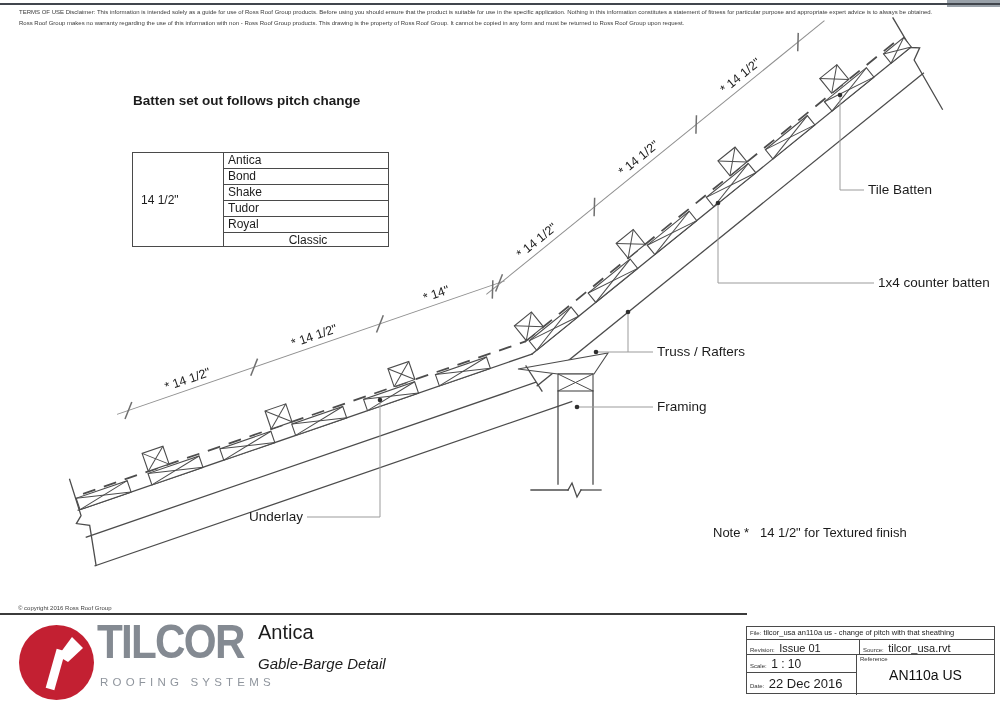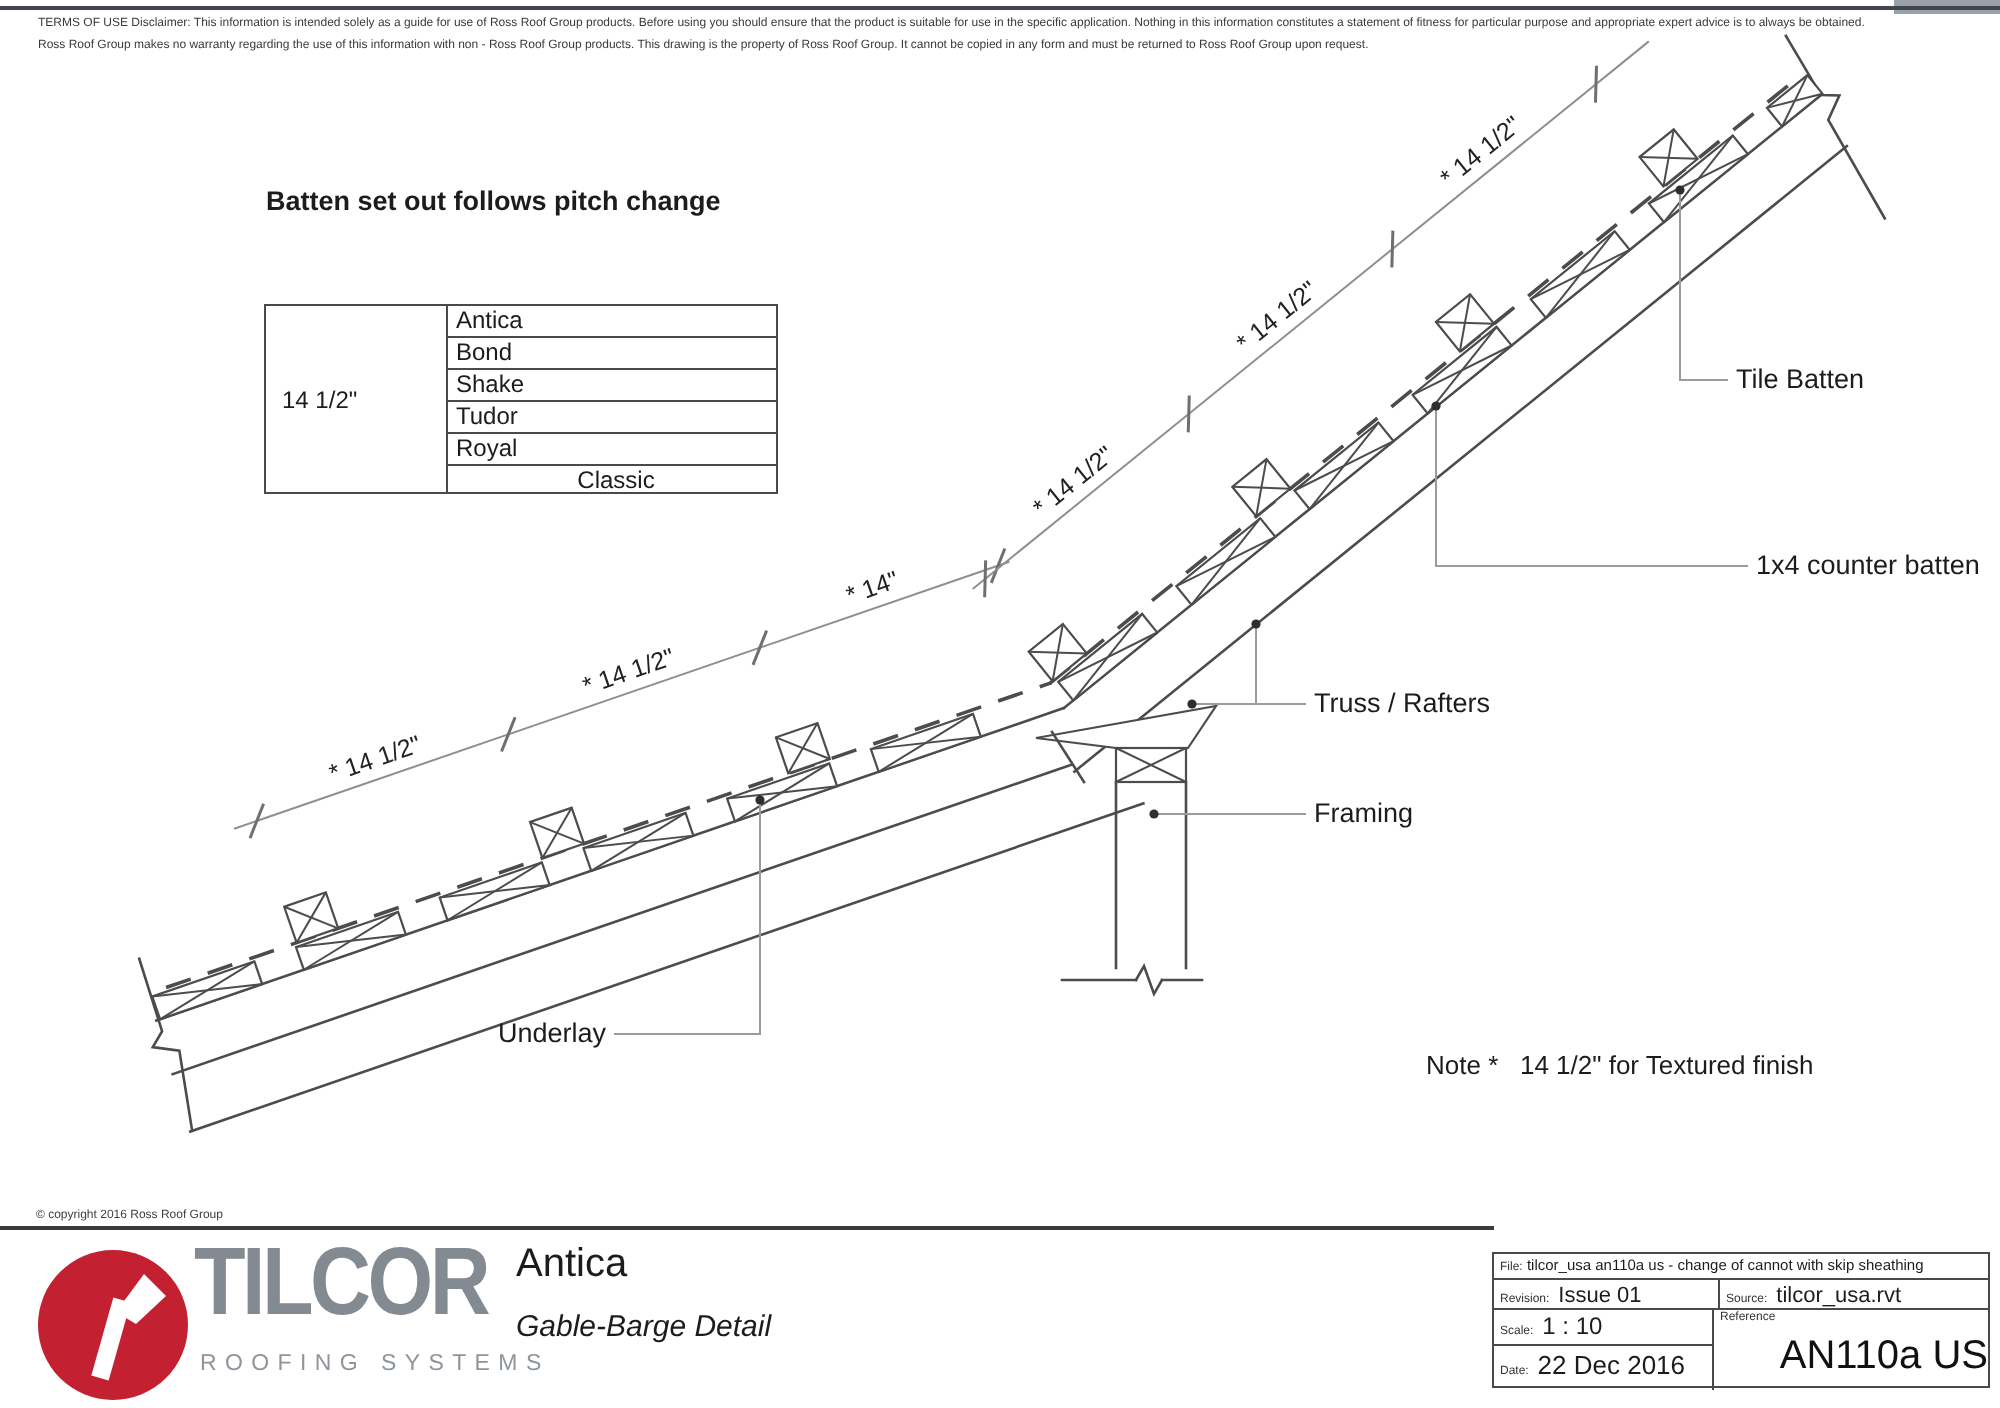--- a/index.html
+++ b/index.html
@@ -48,21 +48,21 @@
   #tb-row2{height:14px;display:flex;border-bottom:1px solid #4a4a4a;}
   #tb-rev{width:109px;border-right:1px solid #4a4a4a;padding-left:3px;line-height:13px;white-space:nowrap;}
   #tb-src{flex:1;padding-left:3px;line-height:13px;white-space:nowrap;}
   .tb-val-s{font-size:11px;}
   #tb-bottom{display:flex;height:40px;}
   #tb-left-col{width:109px;border-right:1px solid #4a4a4a;display:flex;flex-direction:column;}
   #tb-scale{height:17px;border-bottom:1px solid #4a4a4a;padding-left:3px;line-height:15px;white-space:nowrap;}
   #tb-date{flex:1;padding-left:3px;line-height:20px;white-space:nowrap;}
   #tb-ref-cell{flex:1;position:relative;}
   #tb-ref-label{position:absolute;left:3px;top:1px;}
-  #tb-sheetno{position:absolute;left:0;right:0;top:12px;text-align:right;font-size:20px;color:#111;}
+  #tb-sheetno{position:absolute;left:0;right:0;top:12px;text-align:center;font-size:14px;color:#111;}
 </style>
 </head>
 <body>
 
 <div id="sheet">
 
   <div class="abs" id="corner-smudge"></div>
   <div class="abs" id="top-border"></div>
   <div class="abs" id="disclaimer">
     <div>TERMS OF USE Disclaimer: This information is intended solely as a guide for use of Ross Roof Group products. Before using you should ensure that the product is suitable for use in the specific application. Nothing in this information constitutes a statement of fitness for particular purpose and appropriate expert advice is to always be obtained.</div>
@@ -218,21 +218,21 @@
     </g>
   </svg>
   <div class="abs" id="brand">TILCOR</div>
   <div class="abs" id="brand-tagline">ROOFING SYSTEMS</div>
   <div class="abs" id="product-title">Antica</div>
   <div class="abs" id="drawing-title">Gable-Barge Detail</div>
 
   <div class="abs" id="title-block">
     <div id="tb-file">
       <span class="tb-lab">File:</span>
-      <span style="font-size:7.5px">tilcor_usa an110a us - change of cannot with skip sheathing</span>
+      <span style="font-size:7.5px">tilcor_usa an110a us - change of pitch with that sheathing</span>
     </div>
     <div id="tb-row2">
       <div id="tb-rev">
         <span class="tb-lab">Revision:</span>
         <span class="tb-val-s">Issue 01</span>
       </div>
       <div id="tb-src">
         <span class="tb-lab">Source:</span>
         <span class="tb-val-s">tilcor_usa.rvt</span>
       </div>

